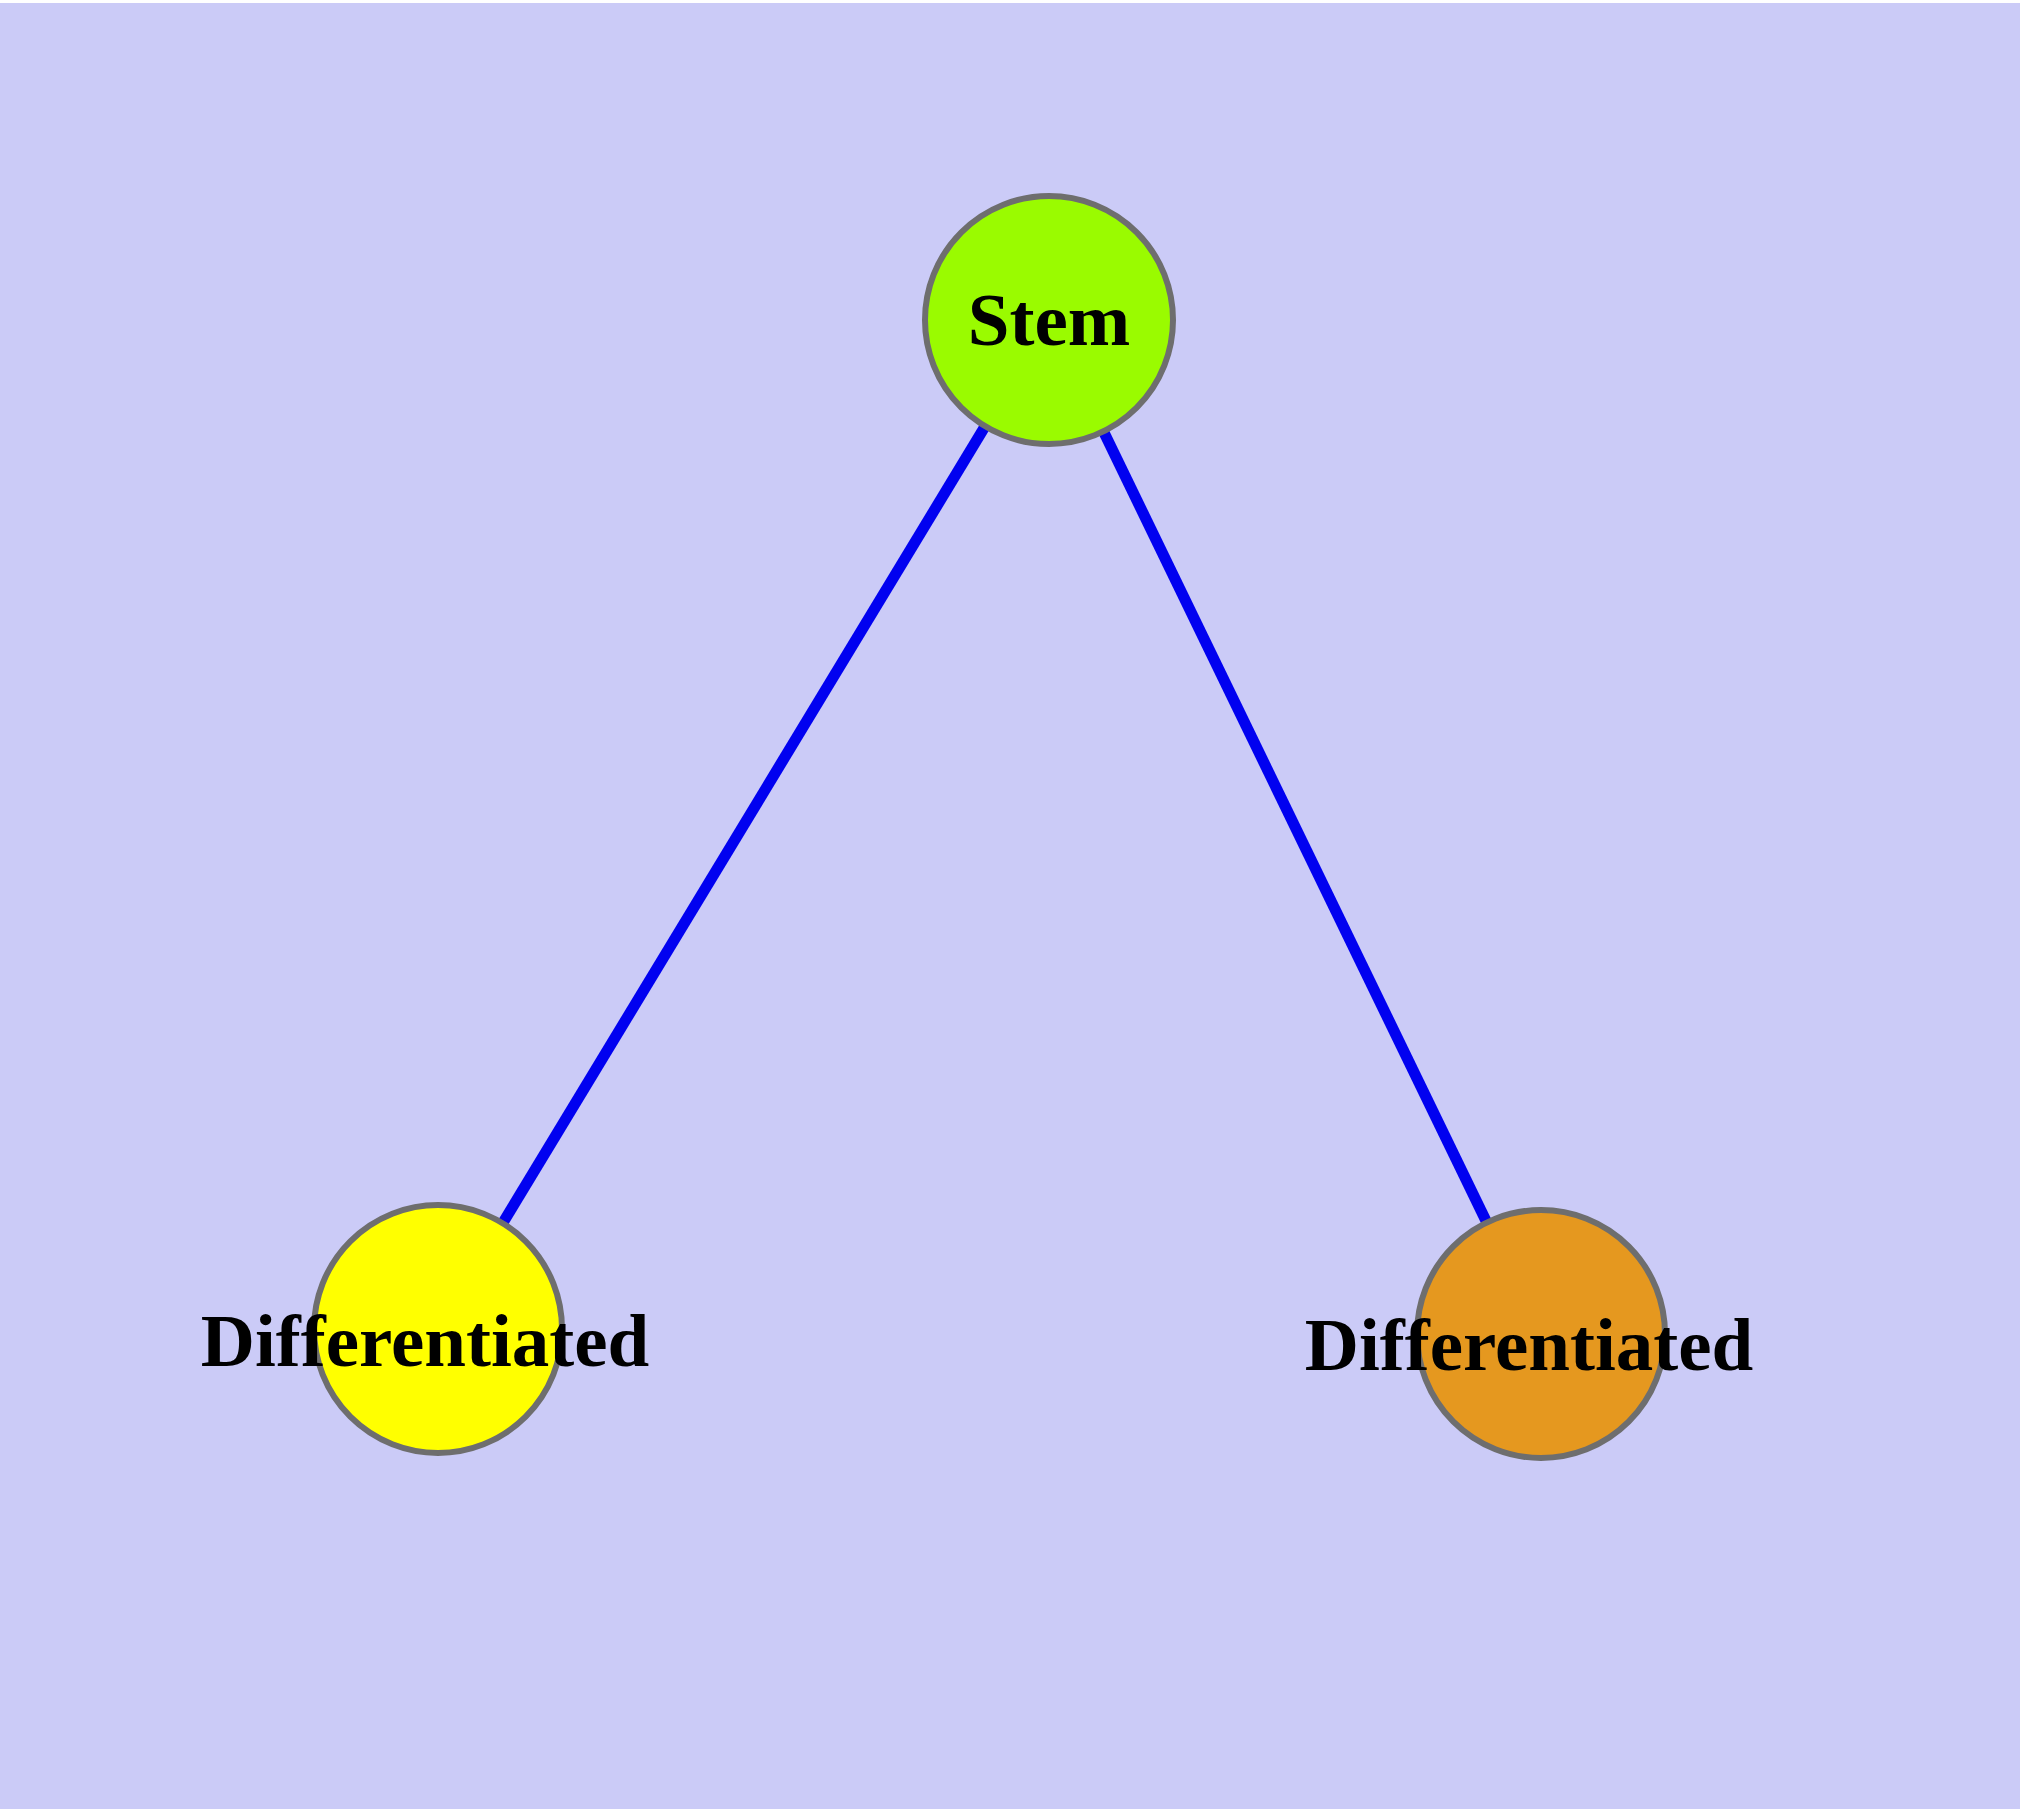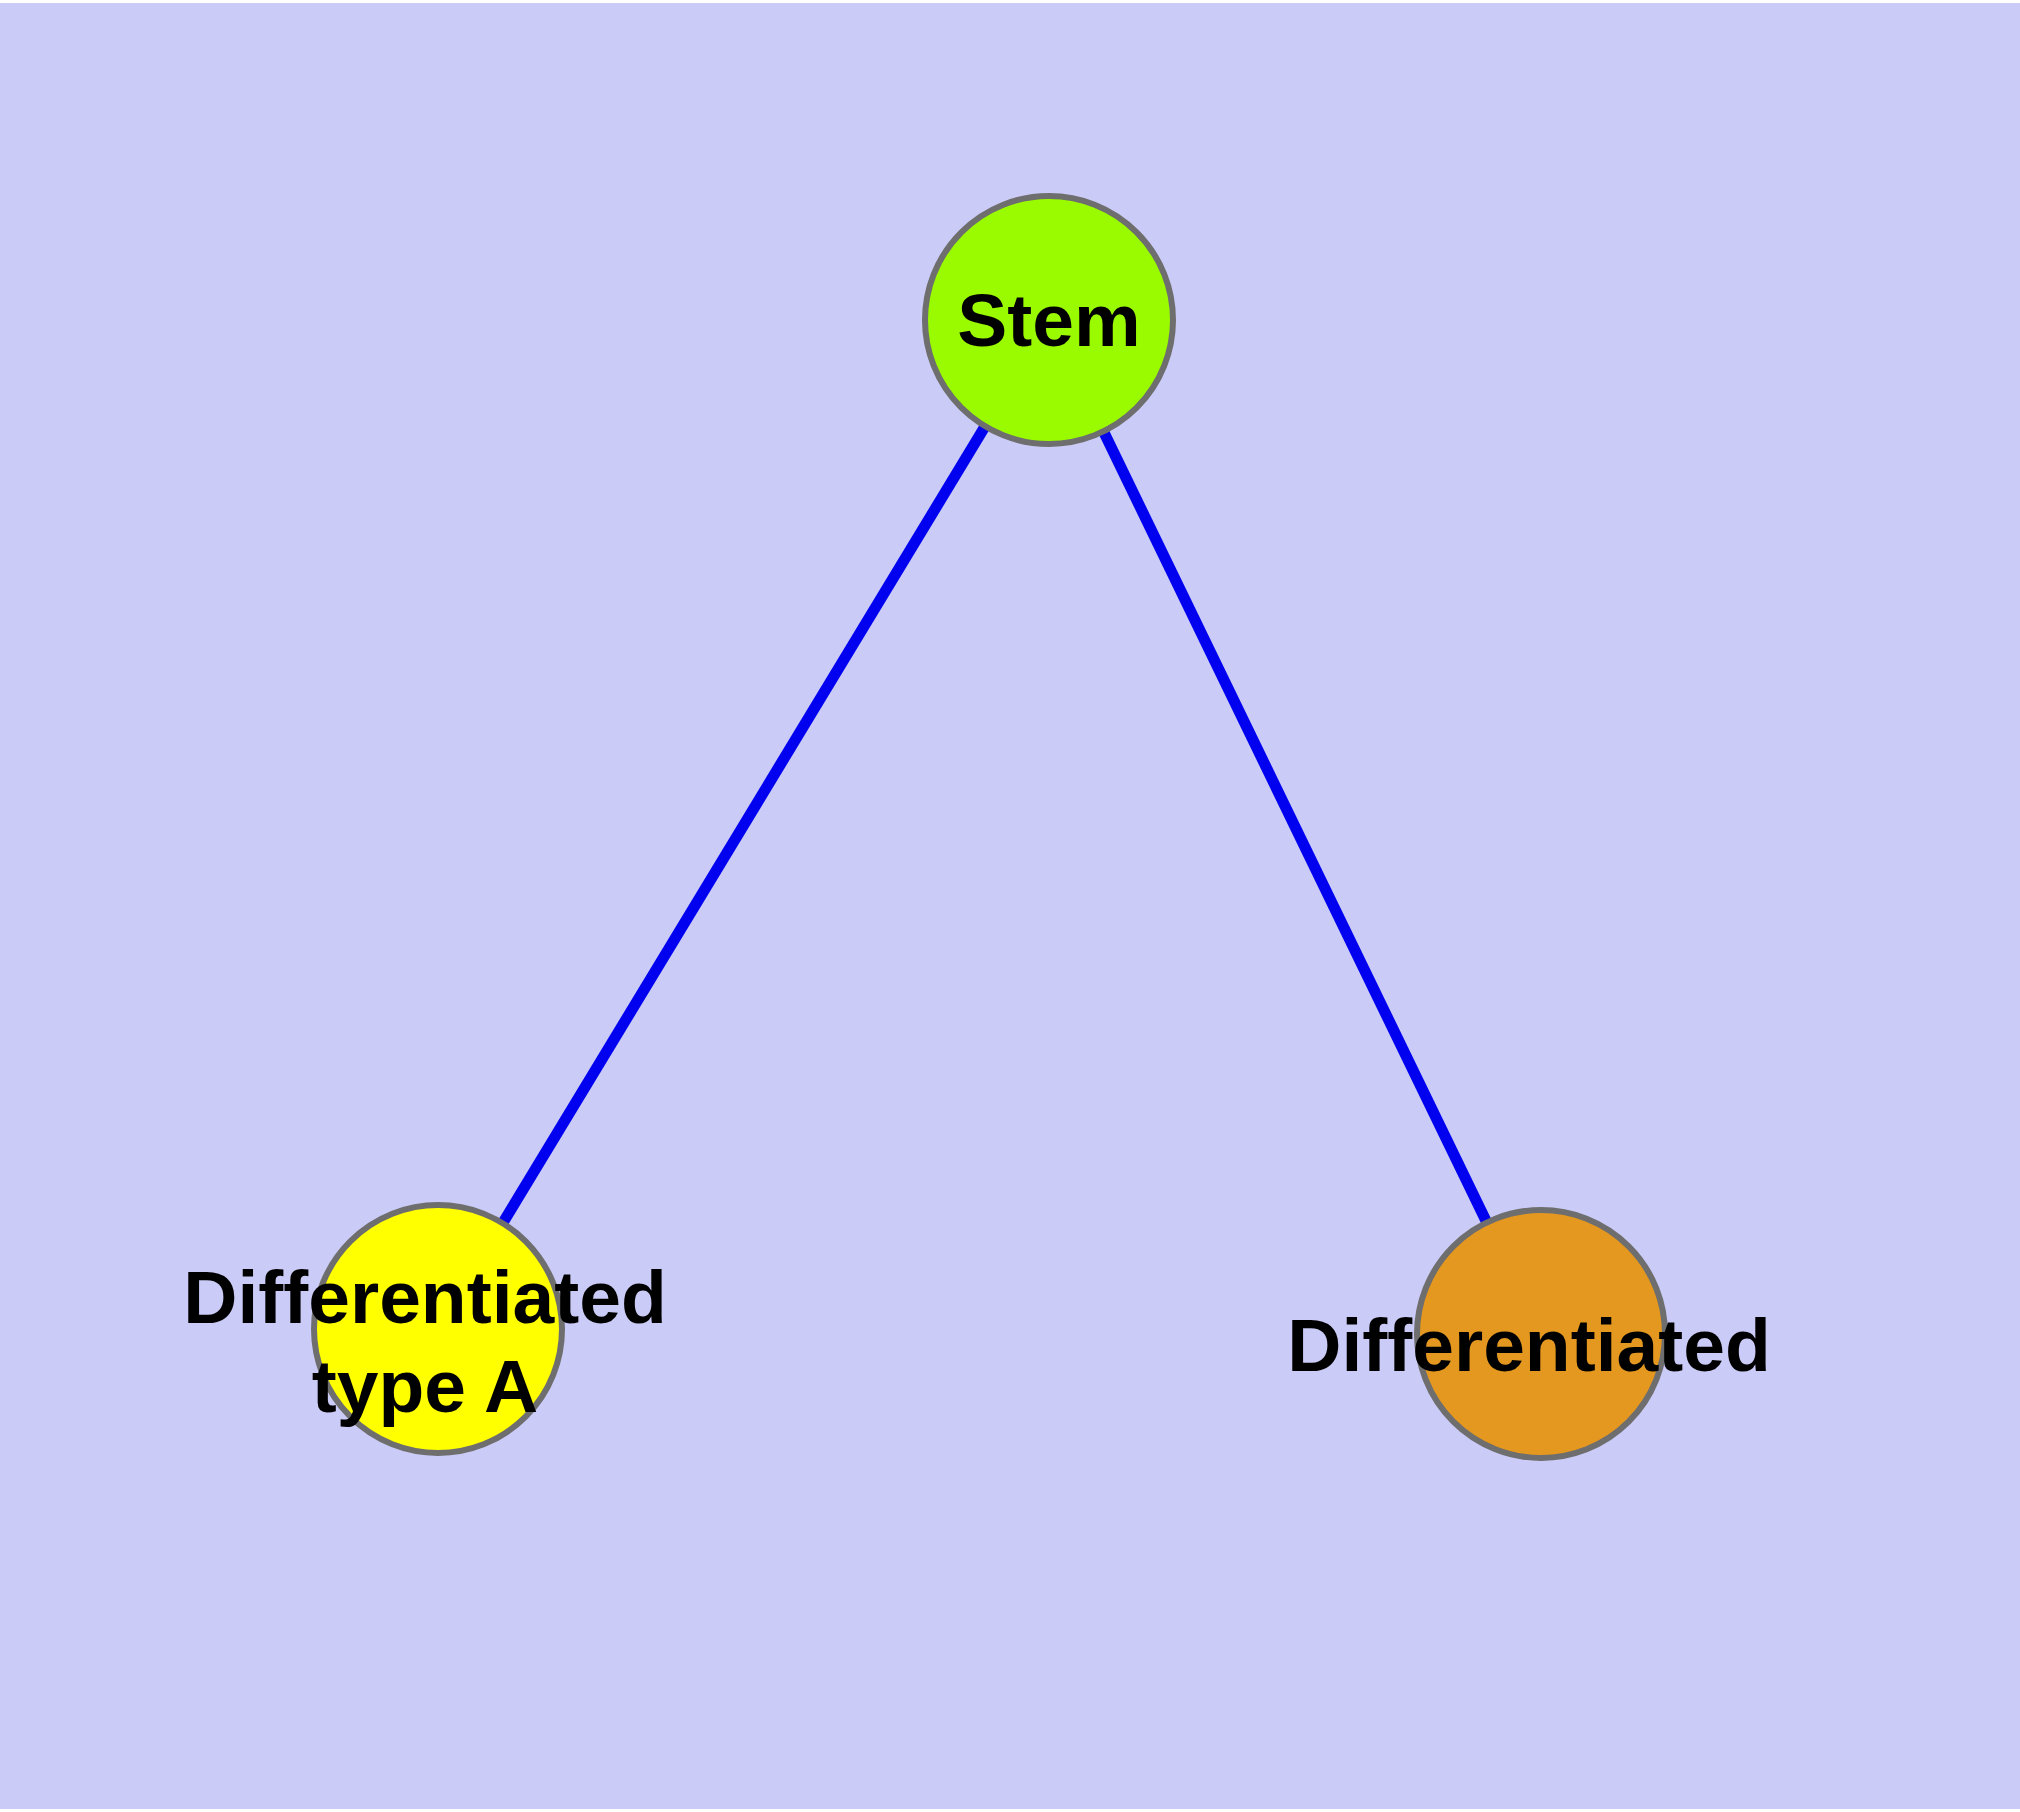--- a/index.html
+++ b/index.html
@@ -32,23 +32,23 @@
   }
   .node {
     position: absolute;
     border-radius: 50%;
     box-sizing: border-box;
     z-index: 2;
   }
   .node-label {
     position: absolute;
     transform: translate(-50%, -50%);
-    text-align: center;
+    text-align: left;
     white-space: nowrap;
-    font-family: Liberation Sans, sans-serif;
+    font-family: Liberation Serif, serif;
     font-weight: 700;
     font-size: 75px;
     line-height: 1.18;
     z-index: 3;
   }
 </style>
 </head>
 <body>
 
 <div id="page">
@@ -57,21 +57,20 @@
         <line x1="1238" y1="374" x2="517" y2="1565" stroke="#0101F0" stroke-width="13"></line>
         <line x1="1238" y1="374" x2="1818" y2="1571" stroke="#0101F0" stroke-width="13"></line>
       </svg>
       <div class="node" style="left: 922px; top: 190px; width: 254px; height: 254px; background: rgb(154, 251, 0); border: 6px solid rgb(110, 110, 110);"></div>
       <div class="node-label" style="left: 1049px; top: 317px; color: rgb(0, 0, 0);">
         <div>Stem</div>
       </div>
       <div class="node" style="left: 311px; top: 1199px; width: 254px; height: 254px; background: rgb(255, 255, 0); border: 6px solid rgb(110, 110, 110);"></div>
       <div class="node-label" style="left: 425px; top: 1338px; color: rgb(0, 0, 0);">
         <div>Differentiated</div>
-        <div>type A</div>
       </div>
       <div class="node" style="left: 1414px; top: 1204px; width: 254px; height: 254px; background: rgb(229, 152, 31); border: 6px solid rgb(110, 110, 110);"></div>
       <div class="node-label" style="left: 1529px; top: 1342px; color: rgb(0, 0, 0);">
         <div>Differentiated</div>
       </div>
     </div>
 </div>
 
 
 </body></html>

